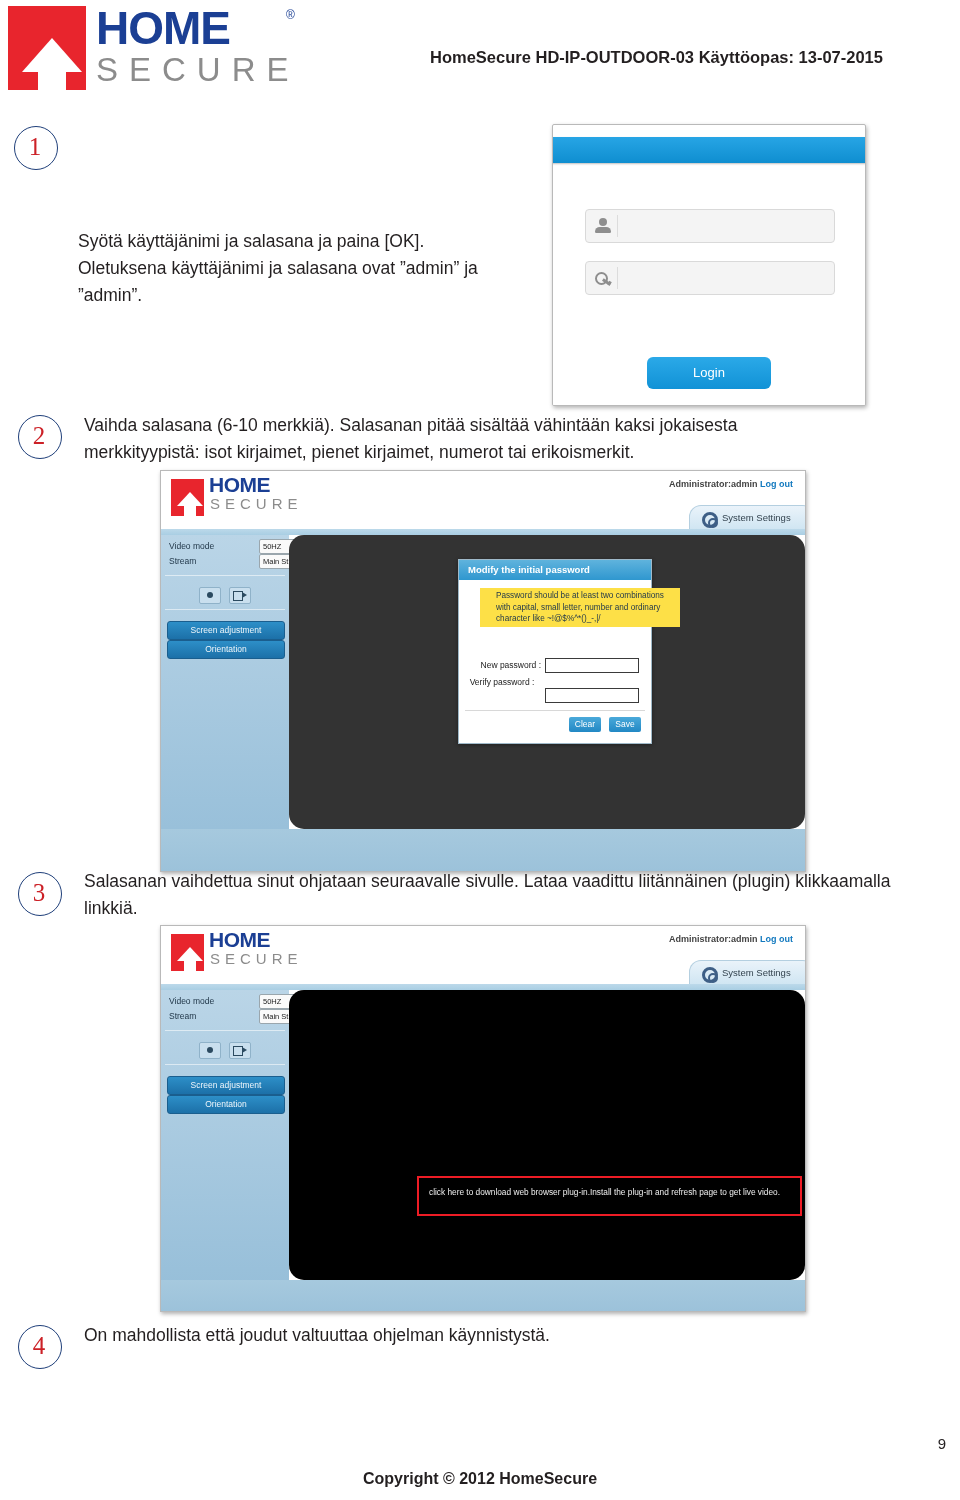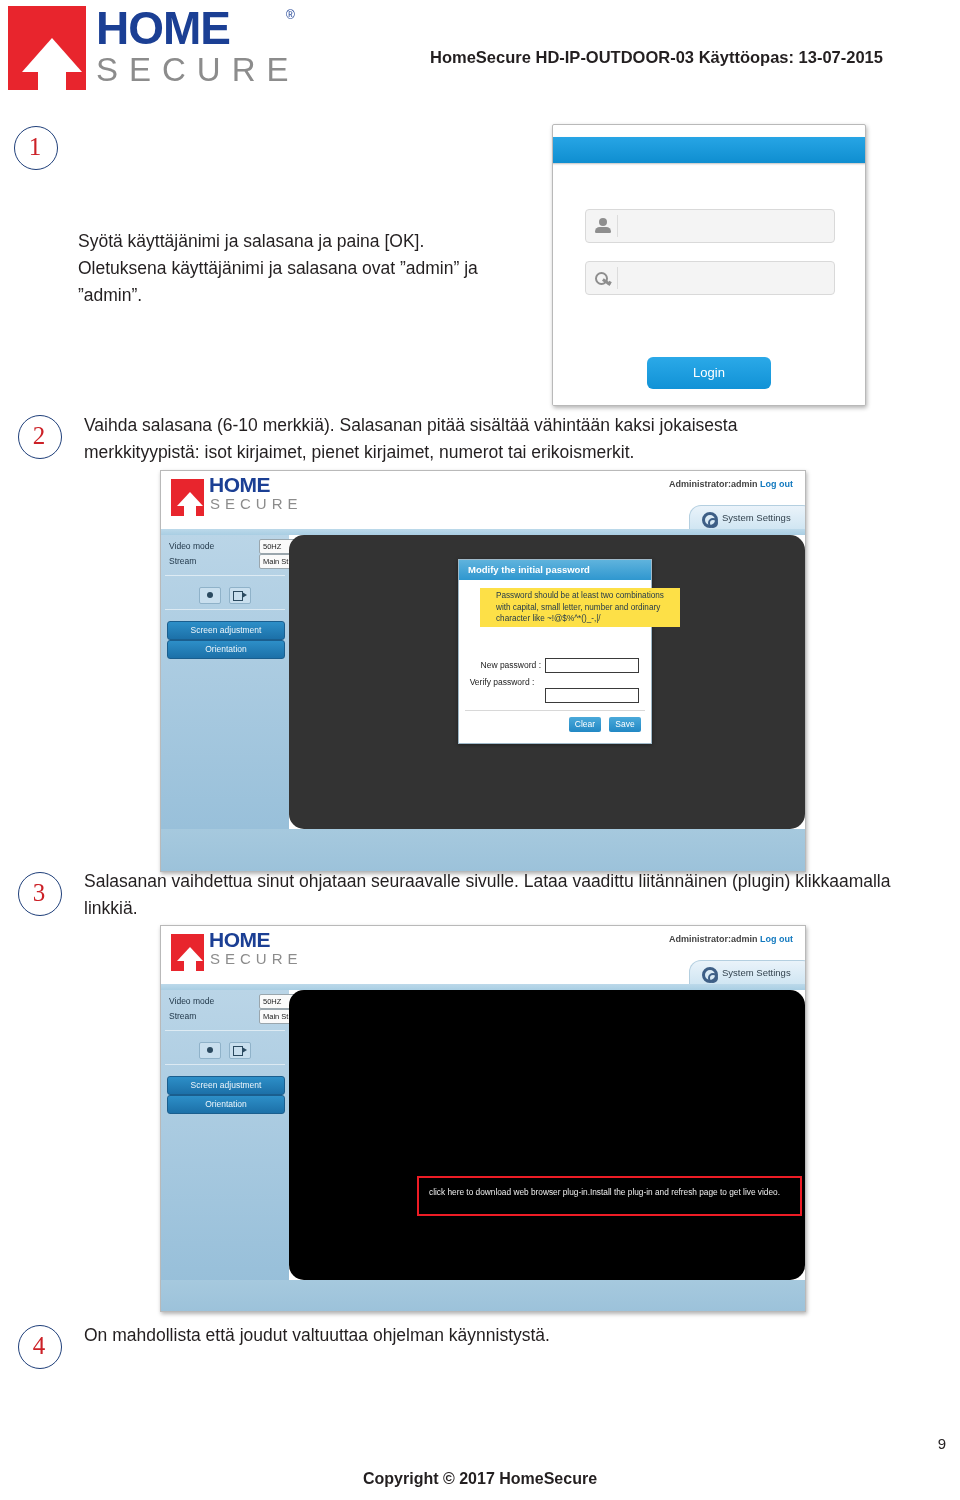--- a/index.html
+++ b/index.html
@@ -312,13 +312,13 @@
   <div class="cam-foot" style="top:354px;height:31px;"></div>
 </div>
 
 <div class="step" style="left:18px;top:1325px;">
   <div class="ring"></div>
   <div class="num">4</div>
 </div>
 <div class="step-text" style="left:84px;top:1322px;width:700px;">On mahdollista että joudut valtuuttaa ohjelman käynnistystä.</div>
 
 <div class="pagenum">9</div>
-<div class="footer">Copyright © 2017 HomeSecure</div>
+<div class="footer">Copyright © 2012 HomeSecure</div>
 
 </body></html>

